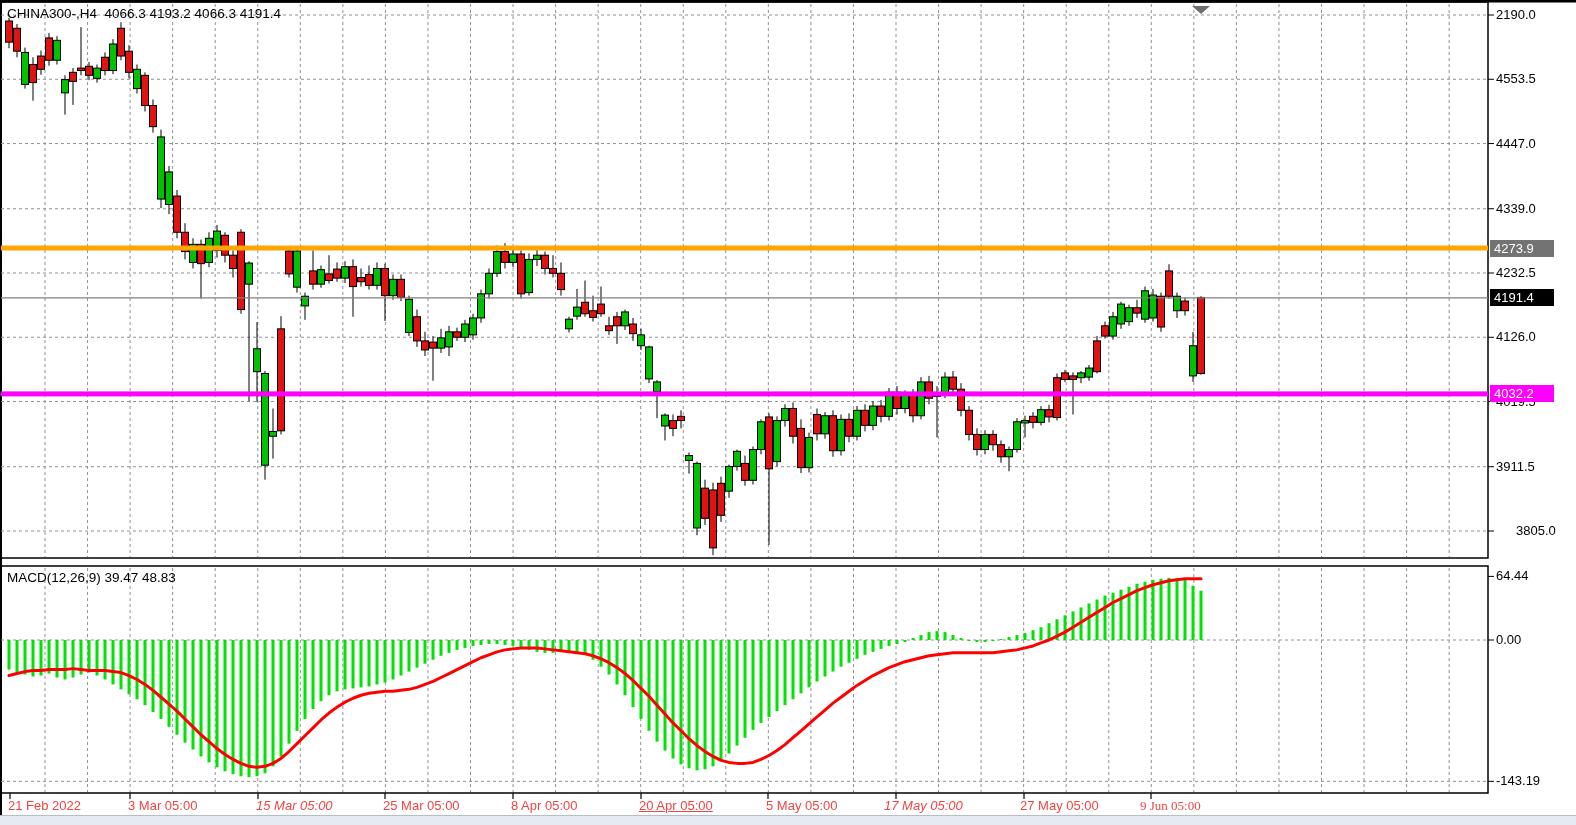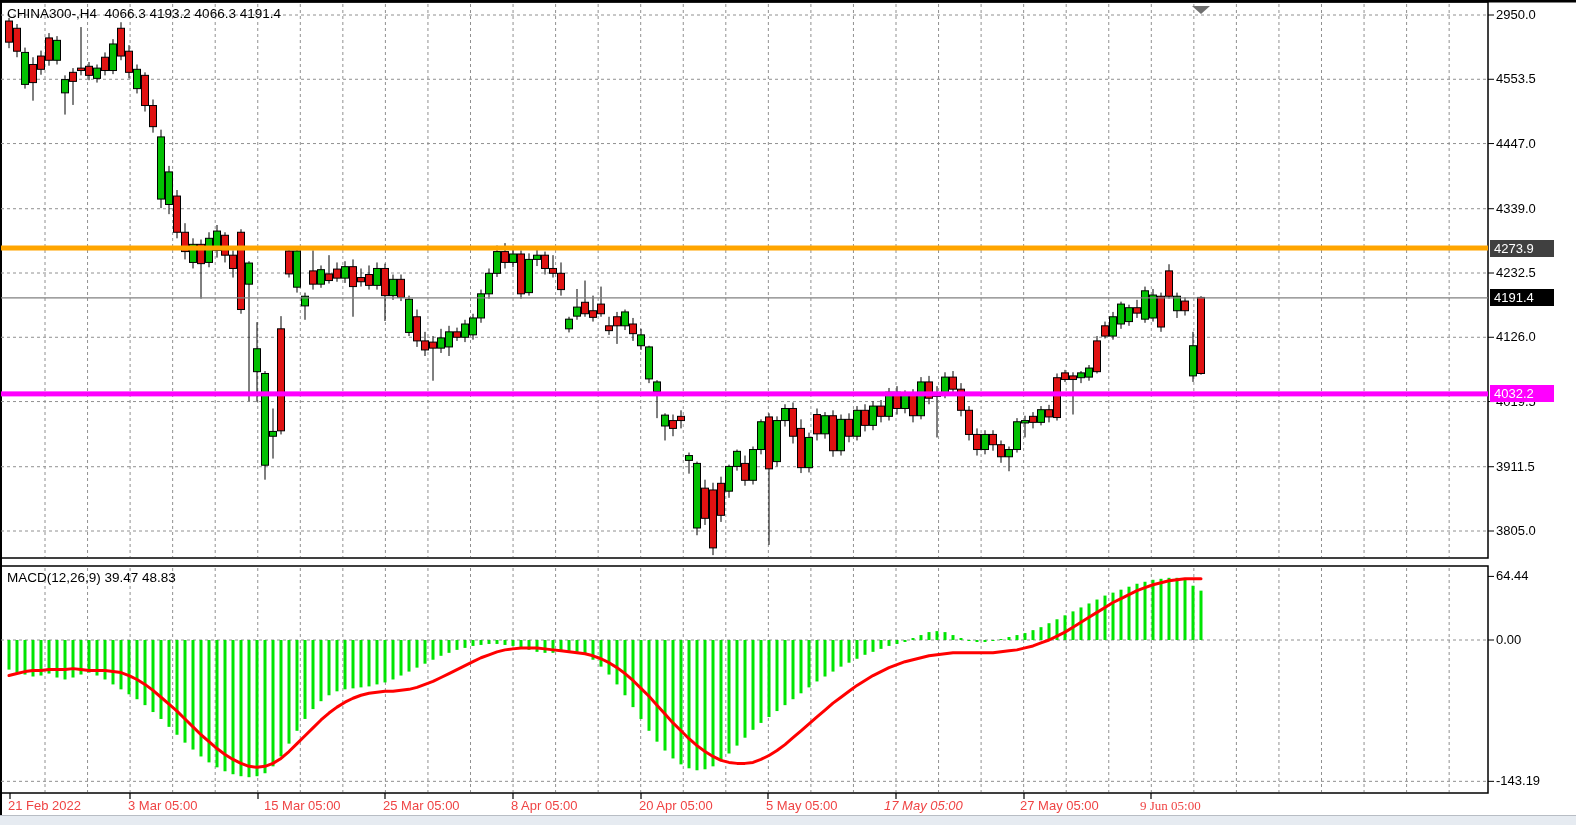--- a/index.html
+++ b/index.html
@@ -581,46 +581,46 @@
       <line x1="768" y1="793" x2="768" y2="799" stroke="#000" stroke-width="1.2"></line>
       <line x1="896" y1="793" x2="896" y2="799" stroke="#000" stroke-width="1.2"></line>
       <line x1="1024" y1="793" x2="1024" y2="799" stroke="#000" stroke-width="1.2"></line>
       <line x1="1151" y1="793" x2="1151" y2="799" stroke="#000" stroke-width="1.2"></line>
     </svg>
 
   <div id="title" class="ovl">CHINA300-,H4  4066.3 4193.2 4066.3 4191.4</div>
   <div id="macd-label" class="ovl">MACD(12,26,9) 39.47 48.83</div>
 
   <div id="price-axis">
-      <div class="axis-label" style="top: 7px;">2950.0</div>
+      <div class="axis-label" style="top: 7px;">2190.0</div>
       <div class="axis-label" style="top: 71.2737px;">4553.5</div>
       <div class="axis-label" style="top: 135.547px; text-align: right;">4447.0</div>
       <div class="axis-label" style="top: 200.726px;">4339.0</div>
       <div class="axis-label" style="top: 265px;">4232.5</div>
       <div class="axis-label" style="top: 329.274px;">4126.0</div>
       <div class="axis-label" style="top: 393.547px;">4019.5</div>
       <div class="axis-label" style="top: 458.726px;">3911.5</div>
-      <div class="axis-label" style="top: 523px;">3805.0</div>
+      <div class="axis-label" style="top: 523px; margin-left: 20px;">3805.0</div>
     </div>
   <div id="macd-axis">
       <div class="macd-axis-label" style="top: 568.398px;">64.44</div>
       <div class="macd-axis-label" style="top: 632px;">0.00</div>
       <div class="macd-axis-label" style="top: 773.329px;">-143.19</div>
     </div>
 
-  <div class="badge" id="badge-resistance" style="top: 239.515px; background: #404040;">4273.9</div>
+  <div class="badge" id="badge-resistance" style="top: 239.515px; background: #737373;">4273.9</div>
   <div class="badge" id="badge-last" style="top: 289.304px; background: rgb(0, 0, 0);">4191.4</div>
   <div class="badge" id="badge-support" style="top: 385.383px; background: rgb(255, 0, 255);">4032.2</div>
 
   <div id="time-axis">
       <div class="time-label" style="left: 8px;">21 Feb 2022</div>
       <div class="time-label" style="left: 128px;">3 Mar 05:00</div>
-      <div class="time-label" style="left: 264px;">15 Mar 05:00</div>
+      <div class="time-label" style="left: 256px; font-style: italic;">15 Mar 05:00</div>
       <div class="time-label" style="left: 383px;">25 Mar 05:00</div>
       <div class="time-label" style="left: 511px;">8 Apr 05:00</div>
-      <div class="time-label" style="left: 639px;">20 Apr 05:00</div>
+      <div class="time-label" style="left: 639px; text-decoration: underline;">20 Apr 05:00</div>
       <div class="time-label" style="left: 766px;">5 May 05:00</div>
       <div class="time-label" style="left: 884px; font-style: italic;">17 May 05:00</div>
       <div class="time-label" style="left: 1020px;">27 May 05:00</div>
       <div class="time-label" style="left: 1140px; font-family: Liberation Serif, serif;">9 Jun 05:00</div>
     </div>
   <div id="footer"></div>
 </div>
 
 </body></html>

